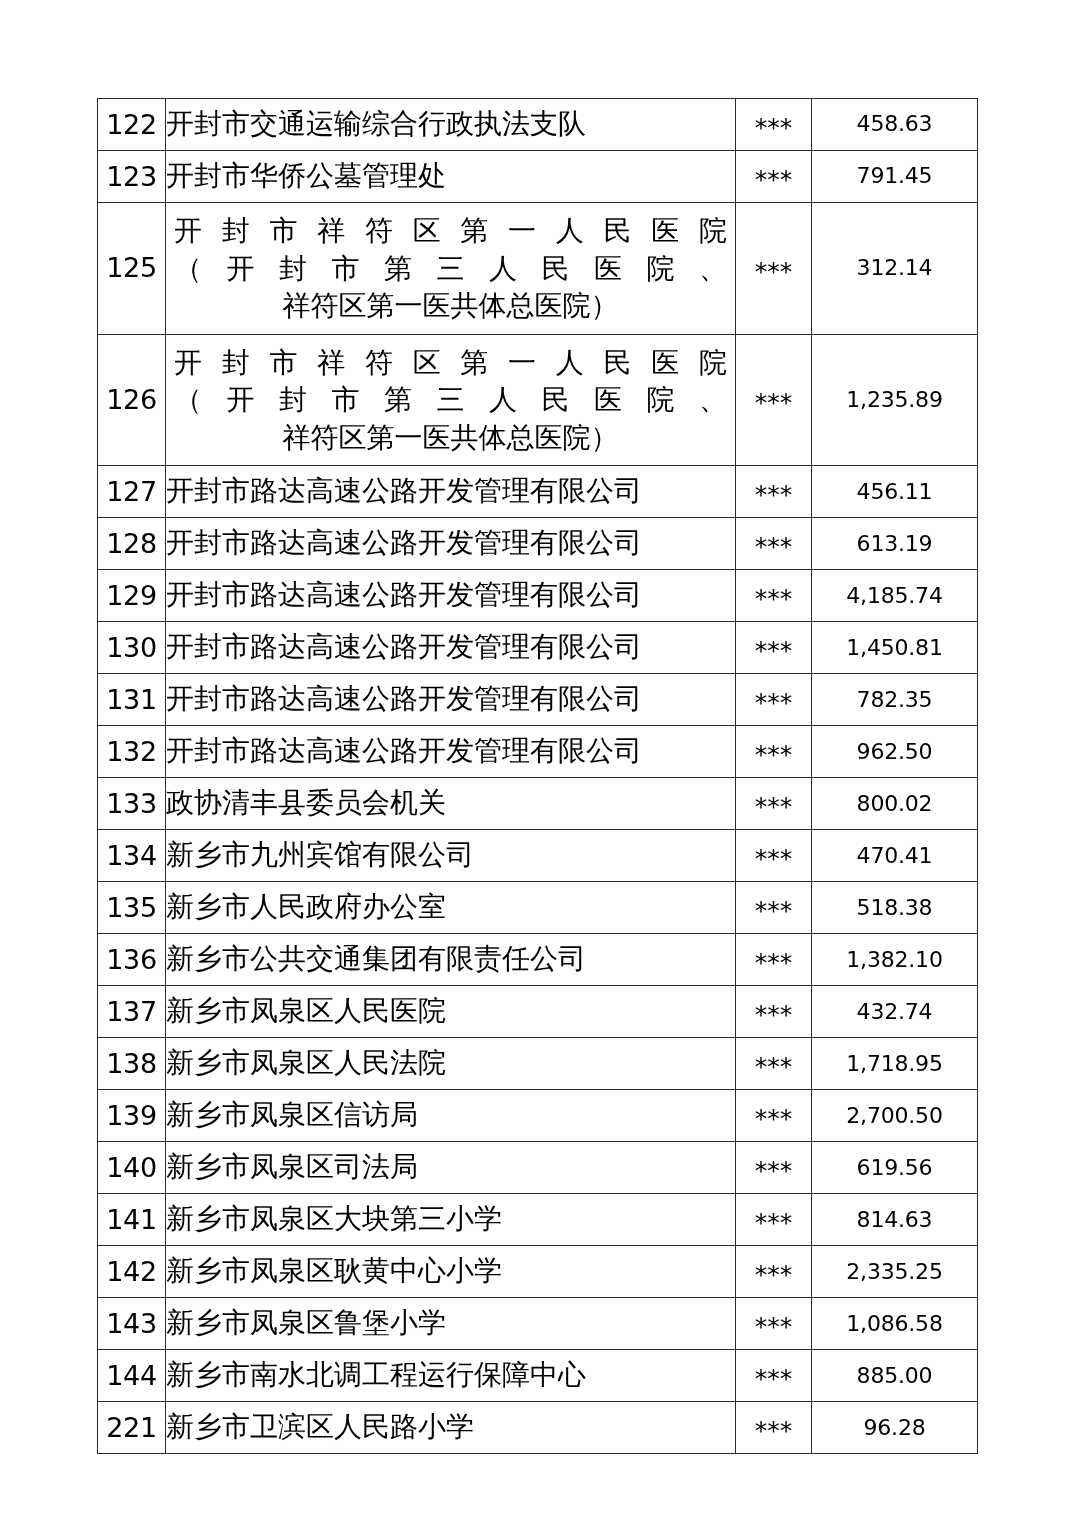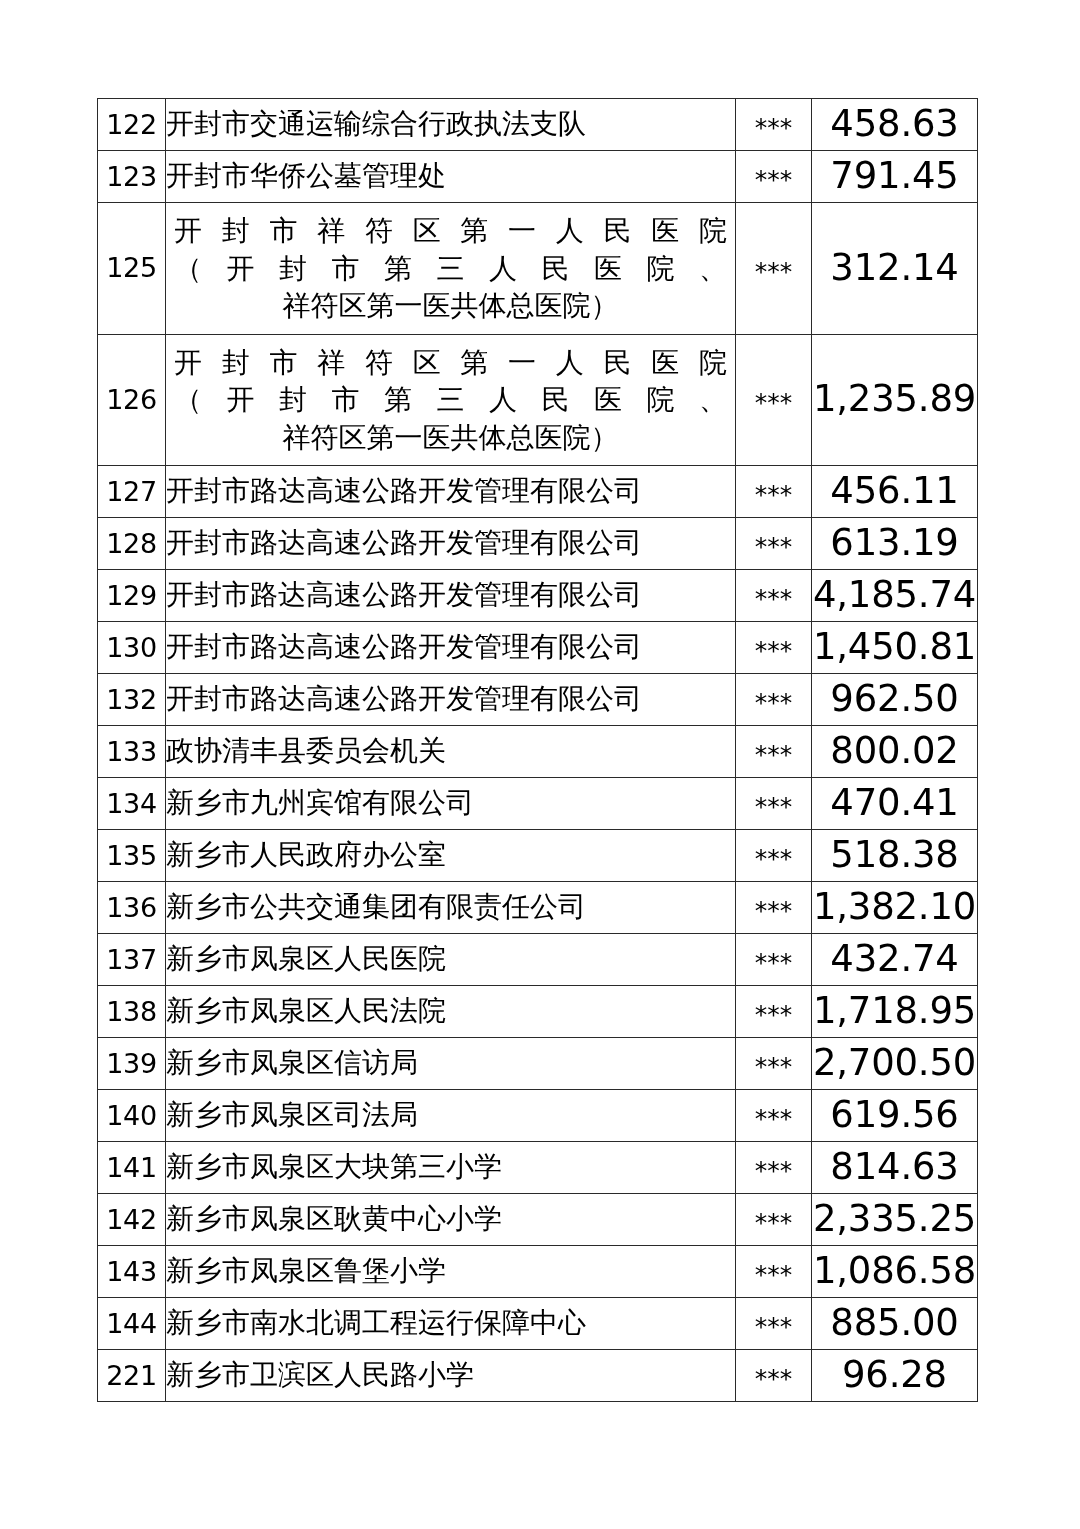--- a/index.html
+++ b/index.html
@@ -83,21 +83,21 @@
     line-height: 1;
   }
   .cell-mask span {
     display: inline-block;
     transform: translateY(3px);
   }
 
   .cell-amt {
     text-align: center;
     font-family: "DejaVu Sans", "Liberation Sans", sans-serif;
-    font-size: 37px;
+    font-size: 22px;
     font-weight: 400;
     letter-spacing: -0.2px;
     padding: 9px 0;
     line-height: 1.1;
   }
 
   
   tr.row-1 td { height: 51px; }
   tr.row-2 td { height: 77px; }
 </style>
@@ -156,20 +156,26 @@
             <td class="cell-mask"><span>***</span></td>
             <td class="cell-amt">4,185.74</td>
           </tr>
           <tr class="row-1">
             <td class="cell-idx">130</td>
             <td class="cell-name">开封市路达高速公路开发管理有限公司</td>
             <td class="cell-mask"><span>***</span></td>
             <td class="cell-amt">1,450.81</td>
           </tr>
           <tr class="row-1">
+            <td class="cell-idx">131</td>
+            <td class="cell-name">开封市路达高速公路开发管理有限公司</td>
+            <td class="cell-mask"><span>***</span></td>
+            <td class="cell-amt">782.35</td>
+          </tr>
+          <tr class="row-1">
             <td class="cell-idx">132</td>
             <td class="cell-name">开封市路达高速公路开发管理有限公司</td>
             <td class="cell-mask"><span>***</span></td>
             <td class="cell-amt">962.50</td>
           </tr>
           <tr class="row-1">
             <td class="cell-idx">133</td>
             <td class="cell-name">政协清丰县委员会机关</td>
             <td class="cell-mask"><span>***</span></td>
             <td class="cell-amt">800.02</td>

